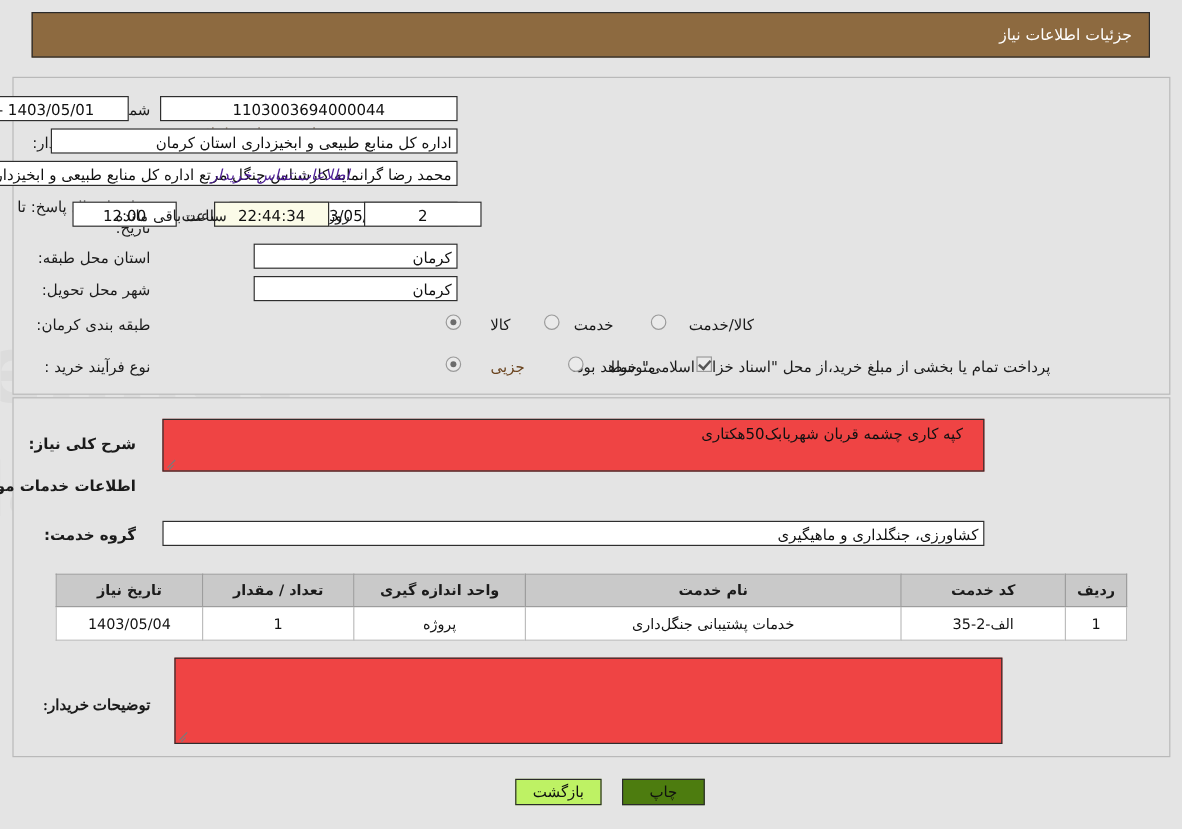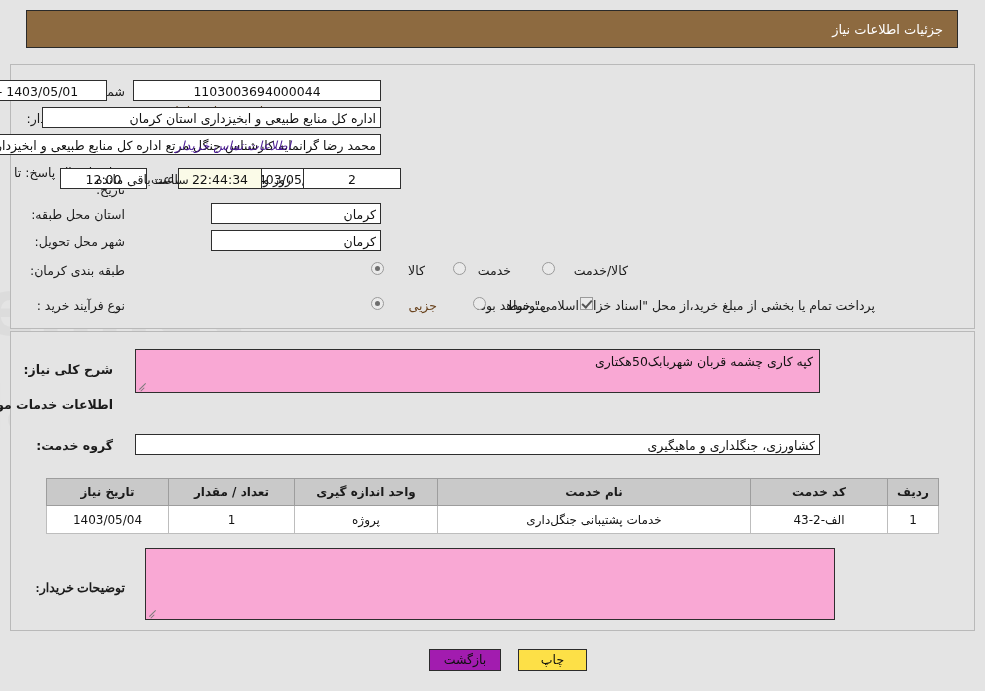--- a/index.html
+++ b/index.html
@@ -144,26 +144,26 @@
     left: 3px; top: 0px;
     width: 4px; height: 8px;
     border: solid #555;
     border-width: 0 2px 2px 0;
     transform: rotate(42deg);
   }
 
   
   .txtarea {
     position: absolute;
-    background: #f9a8d4;
+    background: #ef4444;
     border: 1px solid #2e2e2e;
     box-sizing: border-box;
     font-size: 12.5px;
     color: #111;
-    padding: 4px 6px 0 6px;
+    padding: 4px 17px 0 6px;
     text-align: right;
     overflow: hidden;
     z-index: 3;
   }
   .txtarea .grip {
     position: absolute;
     left: 2px; bottom: 1px;
     width: 12px; height: 12px;
     z-index: 4;
   }
@@ -215,22 +215,22 @@
     border: 1px solid #2b2b2b;
     box-sizing: border-box;
     font-family: "DejaVu Sans", "Liberation Sans", sans-serif;
     font-size: 12.5px;
     text-align: center;
     line-height: 20px;
     cursor: pointer;
     z-index: 4;
     color: #101010;
   }
-  .btn-back  { background: #a21caf; }
-  .btn-print { background: #fde047; }
+  .btn-back  { background: #bef264; }
+  .btn-print { background: #4d7c0f; }
 </style>
 </head>
 <body>
 
 <svg class="watermark" viewBox="0 0 985 220" xmlns="http://www.w3.org/2000/svg">
   <g fill="#c9c9c9">
     <path d="M170 10 L236 30 L236 96 Q236 132 203 150 Q170 132 170 96 Z" fill="#cfcfcf"></path>
     <path d="M186 26 L220 37 L220 92 Q220 116 203 128 Q186 116 186 92 Z" fill="#e4e4e4"></path>
   </g>
   <g fill="#cccccc" font-family="DejaVu Sans, sans-serif" font-size="78" font-weight="bold" letter-spacing="1">
@@ -263,21 +263,21 @@
 <div class="linktxt" style="right:694px; top:138px;">اطلاعات تماس خریدار</div>
 
 <div class="lbl" style="right:860px; top:165px;">مهلت ارسال پاسخ: تا</div>
 <div class="lbl" style="right:860px; top:182px;">تاریخ:</div>
 <div class="fld center" style="right:604px; top:168px; width:190px;">1403/05/04</div>
 <div class="lbl" style="right:800px; top:172px;">ساعت</div>
 <div class="fld center" style="right:838px; top:168px; width:87px;margin-left:20px;">12:00</div>
 
 <div class="fld center" style="left:303px; top:168px; width:98px;">2</div>
 <div class="lbl" style="left:263px; top:172px;">روز و</div>
-<div class="fld center cream" style="left:178px; top:168px; width:84px;">22:44:34</div>
+<div class="fld center cream" style="left:178px; top:168px; width:96px;">22:44:34</div>
 <div class="lbl" style="left:96px; top:172px;">ساعت باقی مانده</div>
 
 <div class="lbl" style="right:860px; top:207px;">استان محل طبقه:</div>
 <div class="fld right" style="right:604px; top:203px; width:170px;">کرمان</div>
 
 <div class="lbl" style="right:860px; top:234px;">شهر محل تحویل:</div>
 <div class="fld right" style="right:604px; top:230px; width:170px;">کرمان</div>
 
 <div class="lbl" style="right:860px; top:263px;">طبقه بندی کرمان:</div>
 <span class="radio on" style="right:601px; top:262px;"></span>
@@ -315,21 +315,21 @@
       <th style="width:128px;">کد خدمت</th>
       <th>نام خدمت</th>
       <th style="width:134px;">واحد اندازه گیری</th>
       <th style="width:117px;">تعداد / مقدار</th>
       <th style="width:113px;">تاریخ نیاز</th>
     </tr>
   </thead>
   <tbody>
     <tr>
       <td>1</td>
-      <td>الف-2-43</td>
+      <td>الف-2-35</td>
       <td>خدمات پشتیبانی جنگل‌داری</td>
       <td>پروژه</td>
       <td>1</td>
       <td>1403/05/04</td>
     </tr>
   </tbody>
 </table>
 
 <div class="lbl bold" style="right:860px; top:580px;font-family:Liberation Serif, serif;">توضیحات خریدار:</div>
 <div class="txtarea" style="right:150px; top:548px; width:690px; height:72px;">

